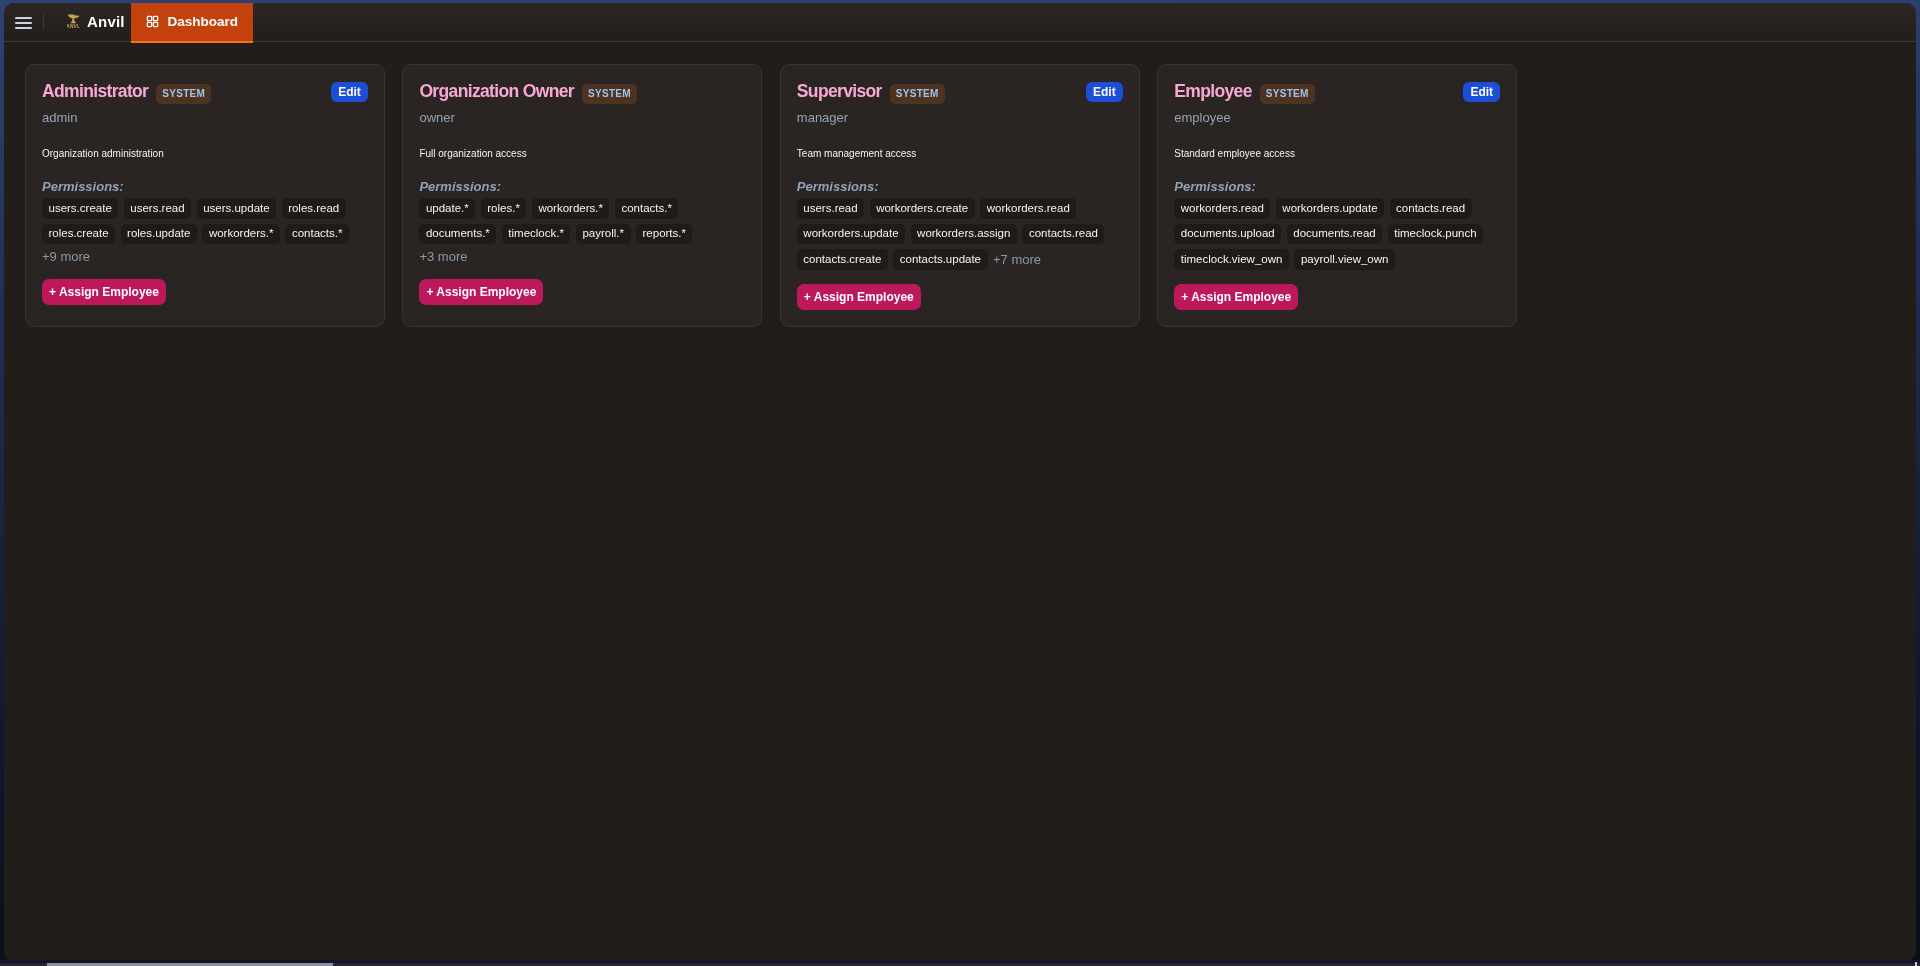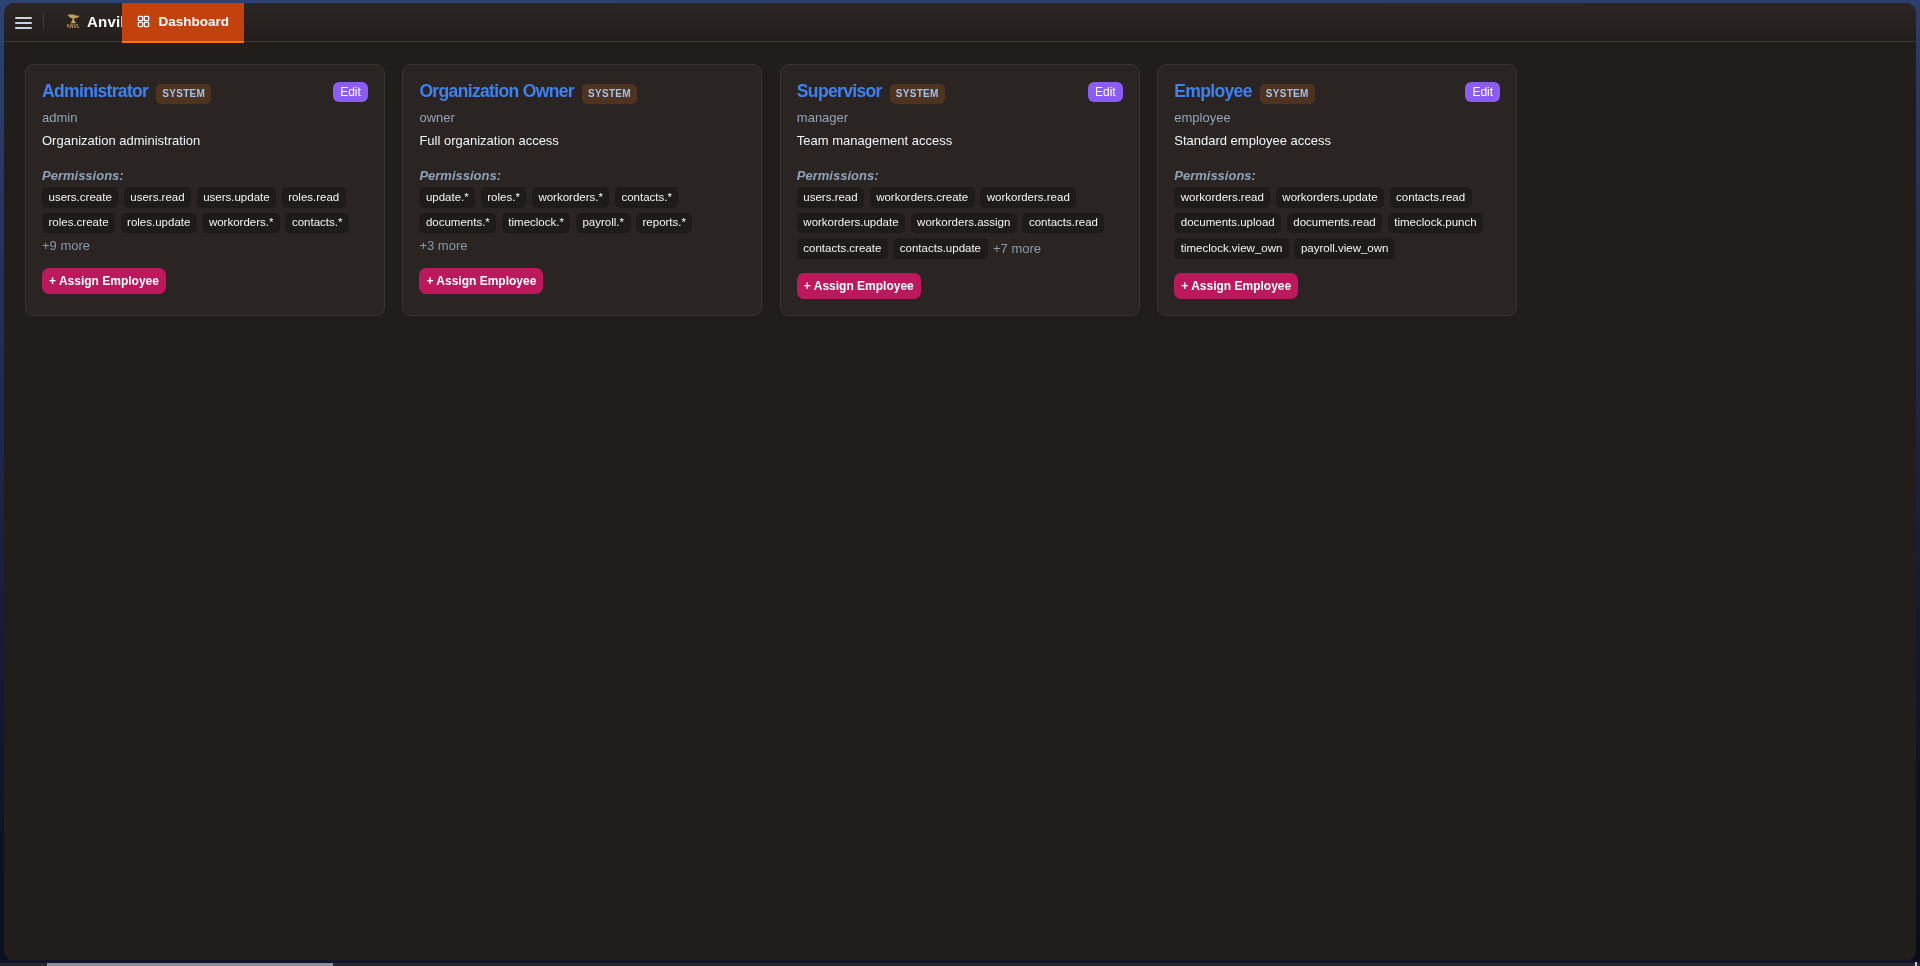--- a/index.html
+++ b/index.html
@@ -22,21 +22,21 @@
 .burger {
   width:40.5px; display:flex; flex-direction:column; justify-content:center; align-items:center; padding-top:3px;
   border-right:1px solid #403a35;
 }
 .burger i { display:block; width:16.5px; height:2.1px; background:#c9d4e2; border-radius:1px; margin:1.35px 0; }
 .brand {
   width:94.5px; display:flex; align-items:center; justify-content:flex-start; padding-left:23px; gap:7.5px;
 }
 .brand .word { color:#fff; font-weight:bold; font-size:15px; letter-spacing:0.2px; }
 .tab {
-  position:absolute; left:118px; top:0; width:122.8px; height:40.5px;
+  position:absolute; left:127px; top:0; width:122.8px; height:40.5px;
   background:#c2410c; border-bottom:2.5px solid #f97316;
   display:flex; align-items:center; justify-content:center; gap:8.5px;
   color:#fff; font-weight:bold; font-size:13.5px; z-index:3;
 }
 
 .header {
   display:flex; justify-content:space-between; align-items:center;
   padding:17.5px 20px 0 21.5px;
 }
 h1 { color:#fafaf9; font-size:24px; letter-spacing:-0.45px; line-height:34px;}
@@ -49,33 +49,33 @@
 .grid {
   display:grid; grid-template-columns:repeat(5, 1fr); gap:17.6px;
   margin:22.5px 21.5px 0 21.5px;
 }
 .card {
   background:#292420; background:#2a2522;
   border:1px solid #3a3430; border-radius:9px;
   padding:16px 16px;
   position:relative;
 }
-.card h2 { display:inline; color:#3b82f6; font-size:17.5px; letter-spacing:-0.65px; line-height:21px; vertical-align:middle;}
+.card h2 { display:inline; color:#f9a8d4; font-size:17.5px; letter-spacing:-0.65px; line-height:21px; vertical-align:middle;}
 .badge {
   display:inline-block; vertical-align:middle; position:relative; top:2px; margin-left:8px;
   background:#4e3320; color:#9fc2ee; font-size:10px; font-weight:bold; letter-spacing:0.3px;
   border-radius:5px; padding:3.5px 6px; line-height:13px;
 }
 .btn-edit {
   position:absolute; top:16.5px; right:16px;
-  background:#8b5cf6; color:#fff; font-weight:normal; font-size:12px;
+  background:#1d4ed8; color:#fff; font-weight:bold; font-size:12px;
   border-radius:6px; padding:4px 7px; line-height:12.5px;
 }
 .meta { color:#94a3b8; font-size:13px; margin-top:7.5px; }
-.desc { color:#f1f5f9; font-size:13px; margin-top:8px; }
+.desc { color:#f1f5f9; font-size:10px; margin-top:23px; }
 .plabel { color:#90a2b8; font-size:13px; font-weight:bold; margin-top:20px;font-style:italic; }
 .chips { display:flex; flex-wrap:wrap; gap:5.2px 5.5px; margin-top:4.5px; align-items:center; }
 .chip {
   background:#1f1b18; color:#f5f5f4; font-size:11.5px;
   border-radius:5px; padding:3.5px 6.5px; line-height:13.5px;
 }
 .more { color:#8b98a8; font-size:13px; line-height:16px; }
 .btn-assign {
   display:inline-block; margin-top:14px;
   background:#be185d; color:#fff; font-weight:bold; font-size:12px;

